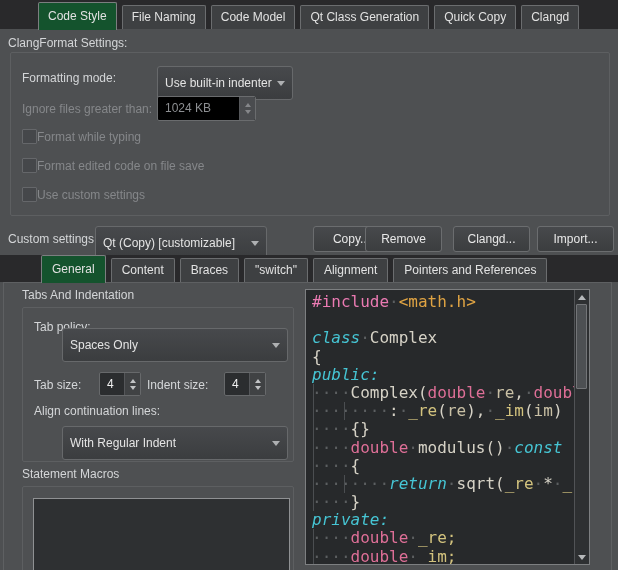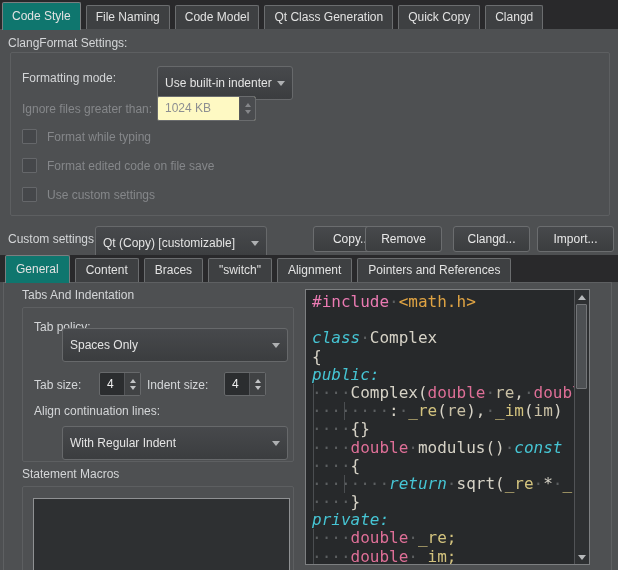--- a/index.html
+++ b/index.html
@@ -9,21 +9,21 @@
   
   .strip{position:absolute;left:0;width:618px;background:#29292b;}
   #top-strip{top:0;height:29px;}
   #style-strip{top:255px;height:27px;}
   .tabs{position:absolute;bottom:0;display:flex;align-items:flex-end;}
   #top-strip .tabs{left:2px;}
   #style-strip .tabs{left:5px;}
   .tab{background:#3e4042;border:1px solid #6b6d6f;border-bottom:none;border-radius:2px 2px 0 0;
        padding:0 9px;height:23px;line-height:23px;margin-right:5px;color:#e2e2e2;white-space:nowrap;}
   #style-strip .tab{padding:0 10px;}
-  .tab.sel{background:#0f766e;height:27px;line-height:27px;border-color:#7c7e80;margin-bottom:-1px;position:relative;z-index:3;}
+  .tab.sel{background:#14532d;height:27px;line-height:27px;border-color:#7c7e80;margin-bottom:-1px;position:relative;z-index:3;margin-left:36px;}
 
   
   .gbox{position:absolute;border:1px solid #5d5f61;border-radius:2px;}
   .gtitle{position:absolute;color:#d4d6d8;white-space:nowrap;}
   .label{position:absolute;color:#d4d6d8;white-space:nowrap;}
   .label.dis{color:#85878a;}
 
   
   .combo{position:absolute;background:linear-gradient(#47494c,#3b3d3f);border:1px solid #67696b;border-radius:3px;
          display:flex;align-items:center;padding:16px 7px;color:#e4e4e4;box-sizing:border-box;}
@@ -32,28 +32,28 @@
        color:#e8e8e8;display:flex;align-items:center;justify-content:center;box-sizing:border-box;}
 
   
   .spin{position:absolute;background:#2b2d2f;border:1px solid #67696b;border-radius:2px;color:#f0f0f0;
         display:flex;box-sizing:border-box;overflow:hidden;}
   .spin .val{flex:1;padding:4px 0 0 7px;white-space:nowrap;}
   .spin .arrows{width:15px;display:flex;flex-direction:column;align-items:center;justify-content:center;gap:3px;
         background:#404244;border-left:1px solid #55575a;}
   .tri-up{width:0;height:0;border-left:3px solid transparent;border-right:3px solid transparent;border-bottom:4px solid #c2c4c6;}
   .tri-dn{width:0;height:0;border-left:3px solid transparent;border-right:3px solid transparent;border-top:4px solid #c2c4c6;}
-  .spin.dis{background:#fef9c3;color:#8d8f92;border-color:#6a6c6e;}
+  .spin.dis{background:#000000;color:#8d8f92;border-color:#6a6c6e;}
   .spin.dis .arrows{background:#4a4c4f;}
   .spin.dis .tri-up{border-bottom-color:#85878a;}
   .spin.dis .tri-dn{border-top-color:#85878a;}
 
   
   #cf-checks{position:absolute;left:22px;top:122px;}
-  .checkrow{display:flex;align-items:center;gap:10px;height:29px;}
+  .checkrow{display:flex;align-items:center;height:29px;}
   .cb{width:13px;height:13px;border:1px solid #65676a;background:#45474a;border-radius:1px;}
   .checkrow .t{color:#85878a;}
 
   
   #code-pane{position:absolute;left:305px;top:289px;width:285px;height:276px;background:#27292b;
              border:1px solid #7d7f81;box-sizing:border-box;font-family:"DejaVu Sans Mono",monospace;font-size:16px;}
   #code-lines{position:absolute;left:0;top:0;right:14px;bottom:0;overflow:hidden;padding:3px 0 0 6px;}
   .cl{position:relative;height:18.2px;line-height:18.2px;white-space:pre;}
   .cl .g{position:absolute;top:0;bottom:0;width:1px;background:#4b4e51;}
   .seg-kw{font-style:italic;}

